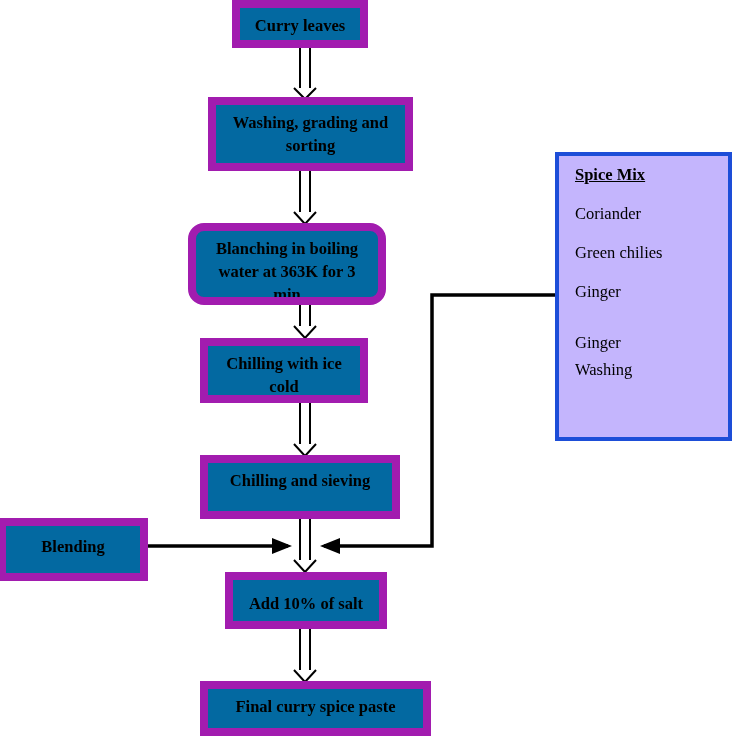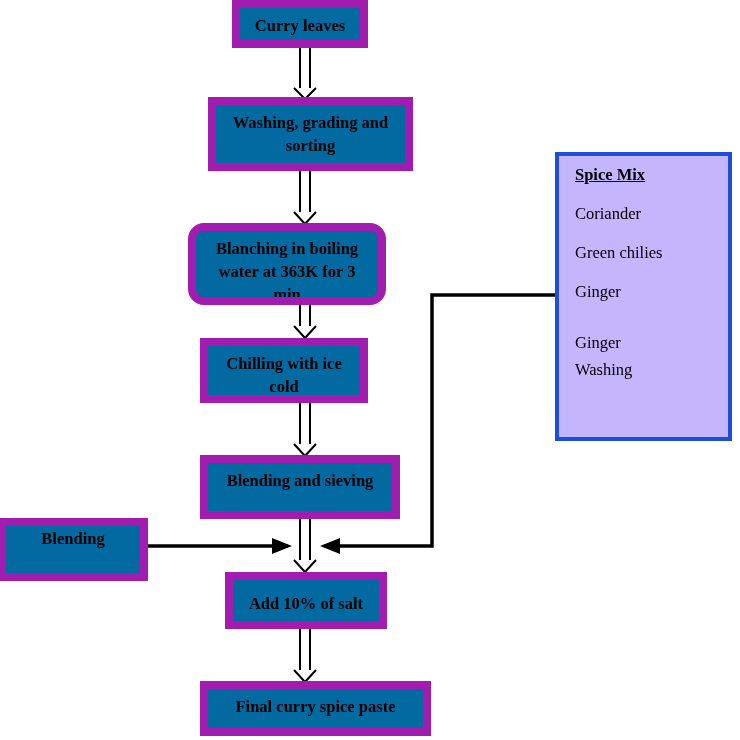--- a/index.html
+++ b/index.html
@@ -132,25 +132,25 @@
 water at 363K for 3
 min</span>
   </div>
 
   <div class="node-box" style="left:200px; top:338px; width:168px; height:65px;">
     <span class="node-label">Chilling with ice cold
 water</span>
   </div>
 
   <div class="node-box" style="left:200px; top:455px; width:200px; height:64px;">
-    <span class="node-label">Blending and sieving</span>
+    <span class="node-label">Chilling and sieving</span>
   </div>
 
   <div class="node-box" style="left:-2px; top:518px; width:150px; height:63px;">
-    <span class="node-label" style="padding-top:2px;">Blending</span>
+    <span class="node-label" style="padding-top:10px;">Blending</span>
   </div>
 
   <div class="node-box" style="left:225px; top:572px; width:162px; height:57px;align-items:center;">
     <span class="node-label">Add 10% of salt</span>
   </div>
 
   <div class="node-box" style="left:200px; top:681px; width:231px; height:55px;">
     <span class="node-label">Final curry spice paste</span>
   </div>
 

